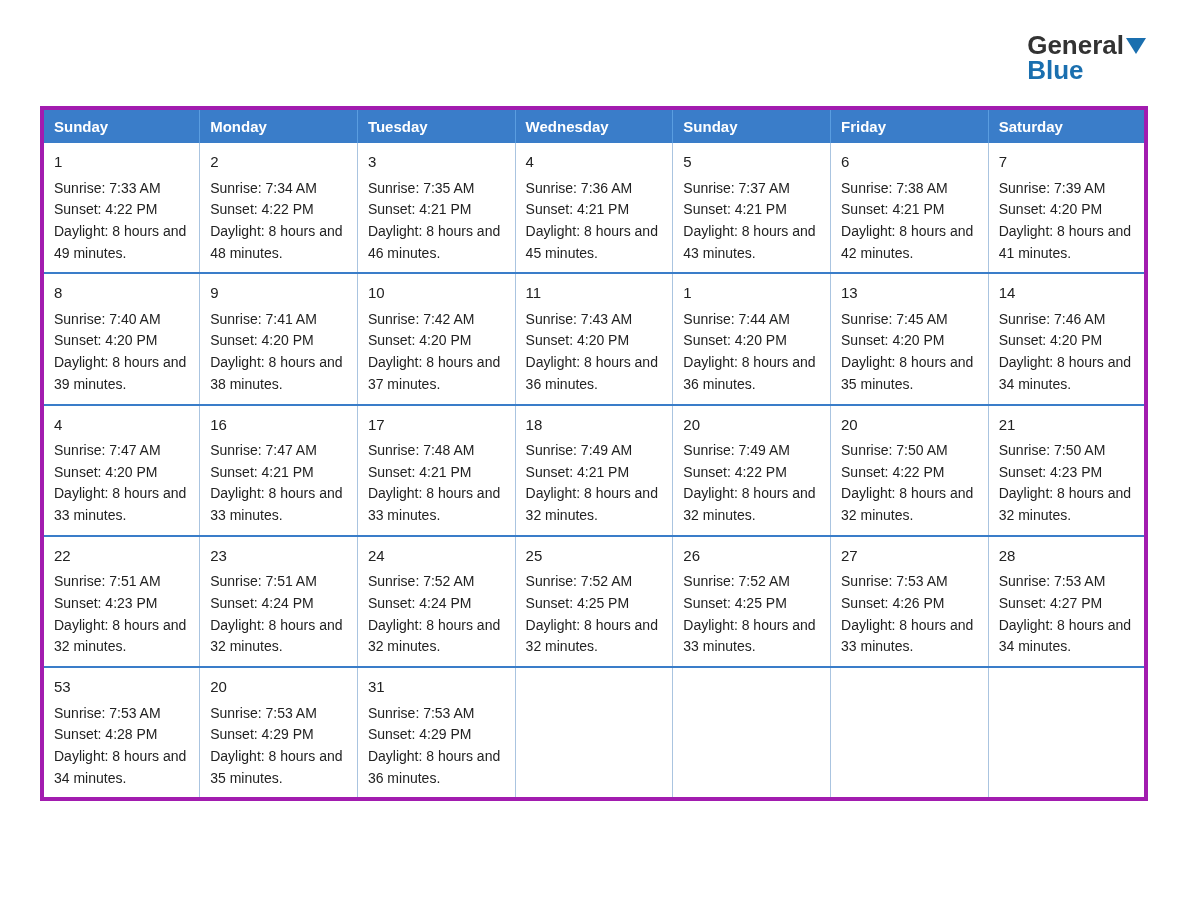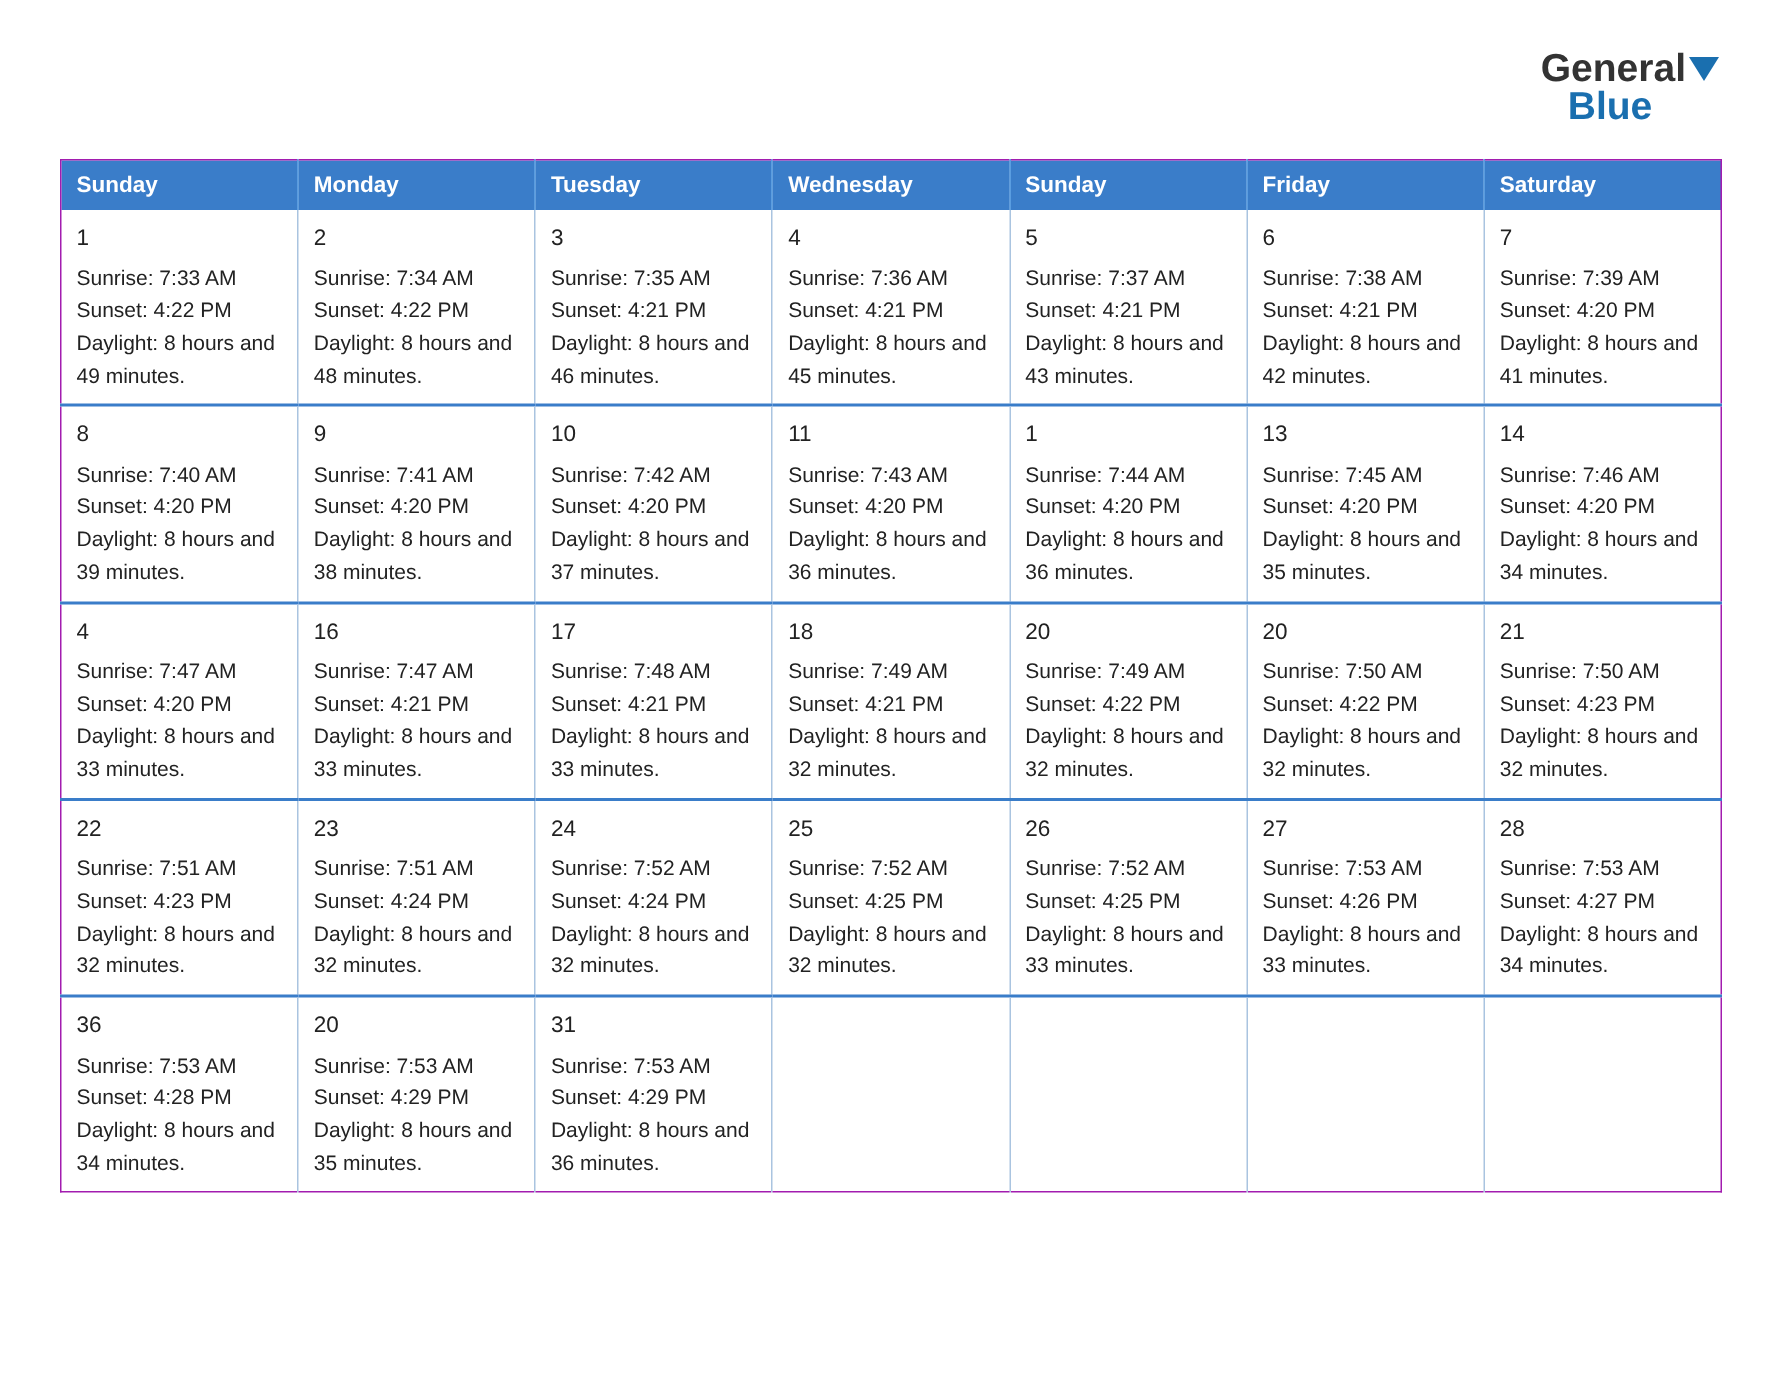--- a/index.html
+++ b/index.html
@@ -22,21 +22,21 @@
       align-items: flex-start;
     }
     .logo-text {
       display: flex;
       align-items: center;
       font-size: 26px;
       font-weight: bold;
       color: #333;
     }
     .logo-general { color: #333; }
-    .logo-blue { color: #1a6faf; margin-left: 18px; }
+    .logo-blue { color: #1a6faf; }
     .logo-triangle {
       width: 0;
       height: 0;
       border-left: 10px solid transparent;
       border-right: 10px solid transparent;
       border-top: 16px solid #1a6faf;
       margin: 0 2px;
       display: inline-block;
     }
     .title-block {
@@ -49,21 +49,21 @@
       line-height: 1.1;
     }
     .subtitle {
       font-size: 22px;
       color: #333;
       margin-top: 4px;
     }
     .calendar {
       width: 100%;
       border-collapse: collapse;
-      border: 1px solid #a21caf;
+      border: 4px solid #a21caf;
     }
     .calendar th {
       background-color: #3a7dc9;
       color: #fff;
       text-align: left;
       padding: 8px 10px;
       font-size: 15px;
       font-weight: bold;
       border-right: 1px solid #5a9de0;
     }
@@ -239,21 +239,21 @@
           <span class="day-num">27</span>
           <div class="day-info">Sunrise: 7:53 AM<br>Sunset: 4:26 PM<br>Daylight: 8 hours and 33 minutes.</div>
         </td>
         <td>
           <span class="day-num">28</span>
           <div class="day-info">Sunrise: 7:53 AM<br>Sunset: 4:27 PM<br>Daylight: 8 hours and 34 minutes.</div>
         </td>
       </tr>
       <tr>
         <td>
-          <span class="day-num">36</span>
+          <span class="day-num">53</span>
           <div class="day-info">Sunrise: 7:53 AM<br>Sunset: 4:28 PM<br>Daylight: 8 hours and 34 minutes.</div>
         </td>
         <td>
           <span class="day-num">20</span>
           <div class="day-info">Sunrise: 7:53 AM<br>Sunset: 4:29 PM<br>Daylight: 8 hours and 35 minutes.</div>
         </td>
         <td>
           <span class="day-num">31</span>
           <div class="day-info">Sunrise: 7:53 AM<br>Sunset: 4:29 PM<br>Daylight: 8 hours and 36 minutes.</div>
         </td>

